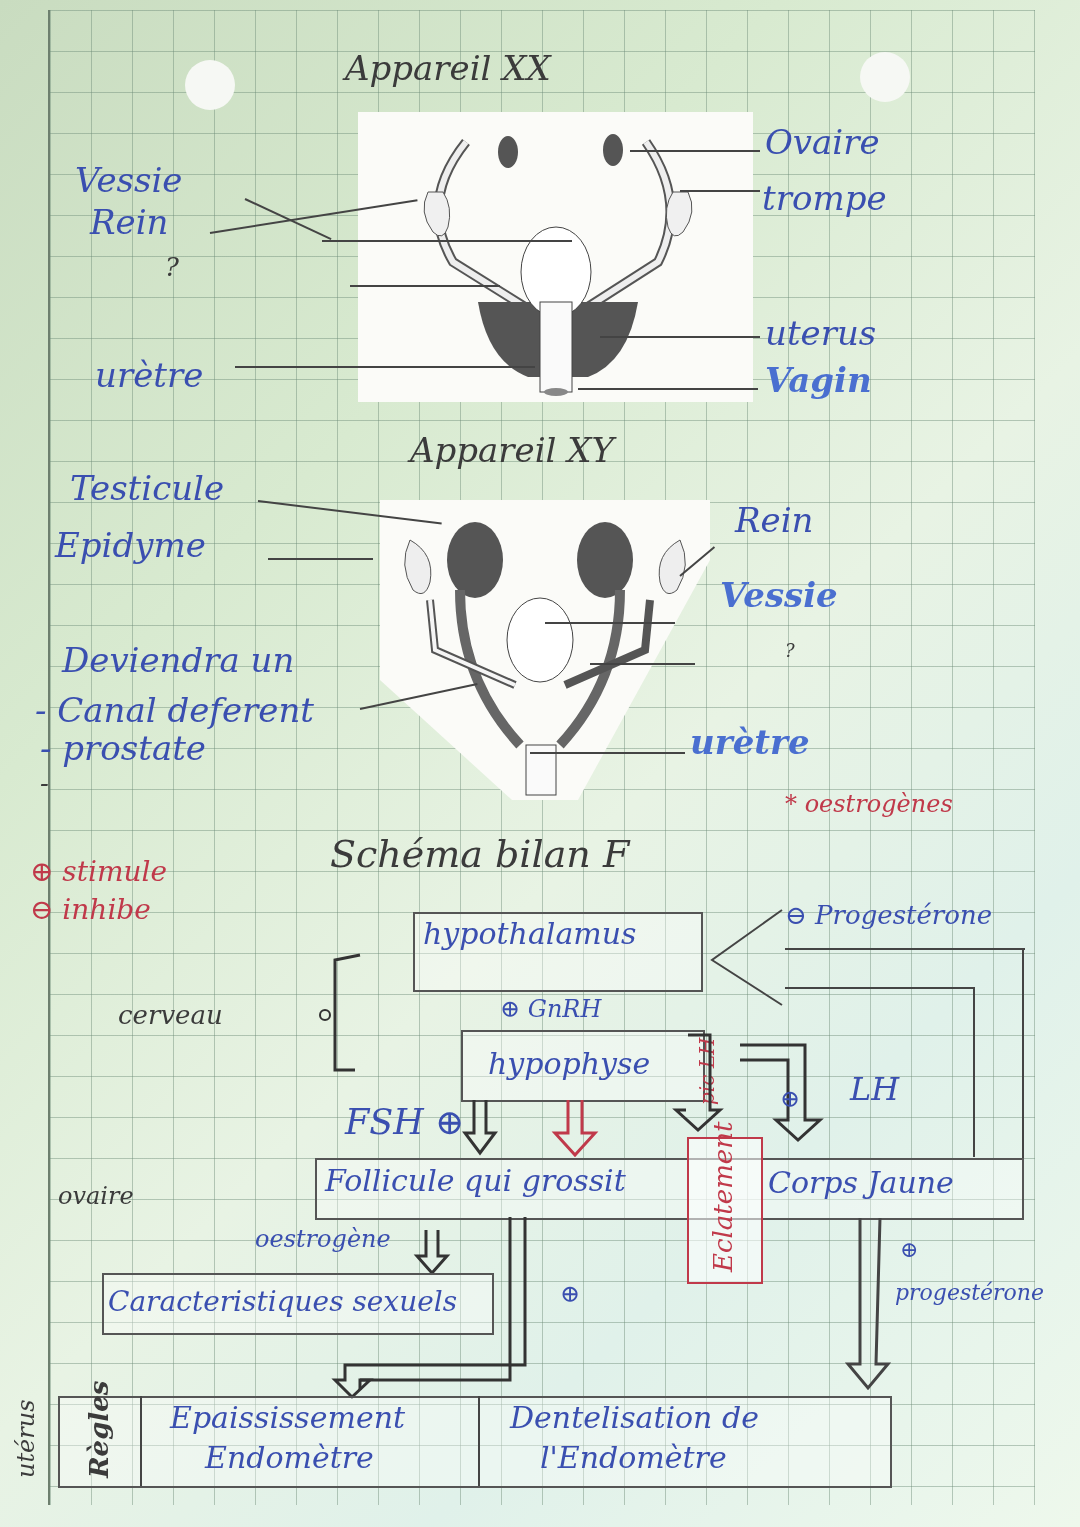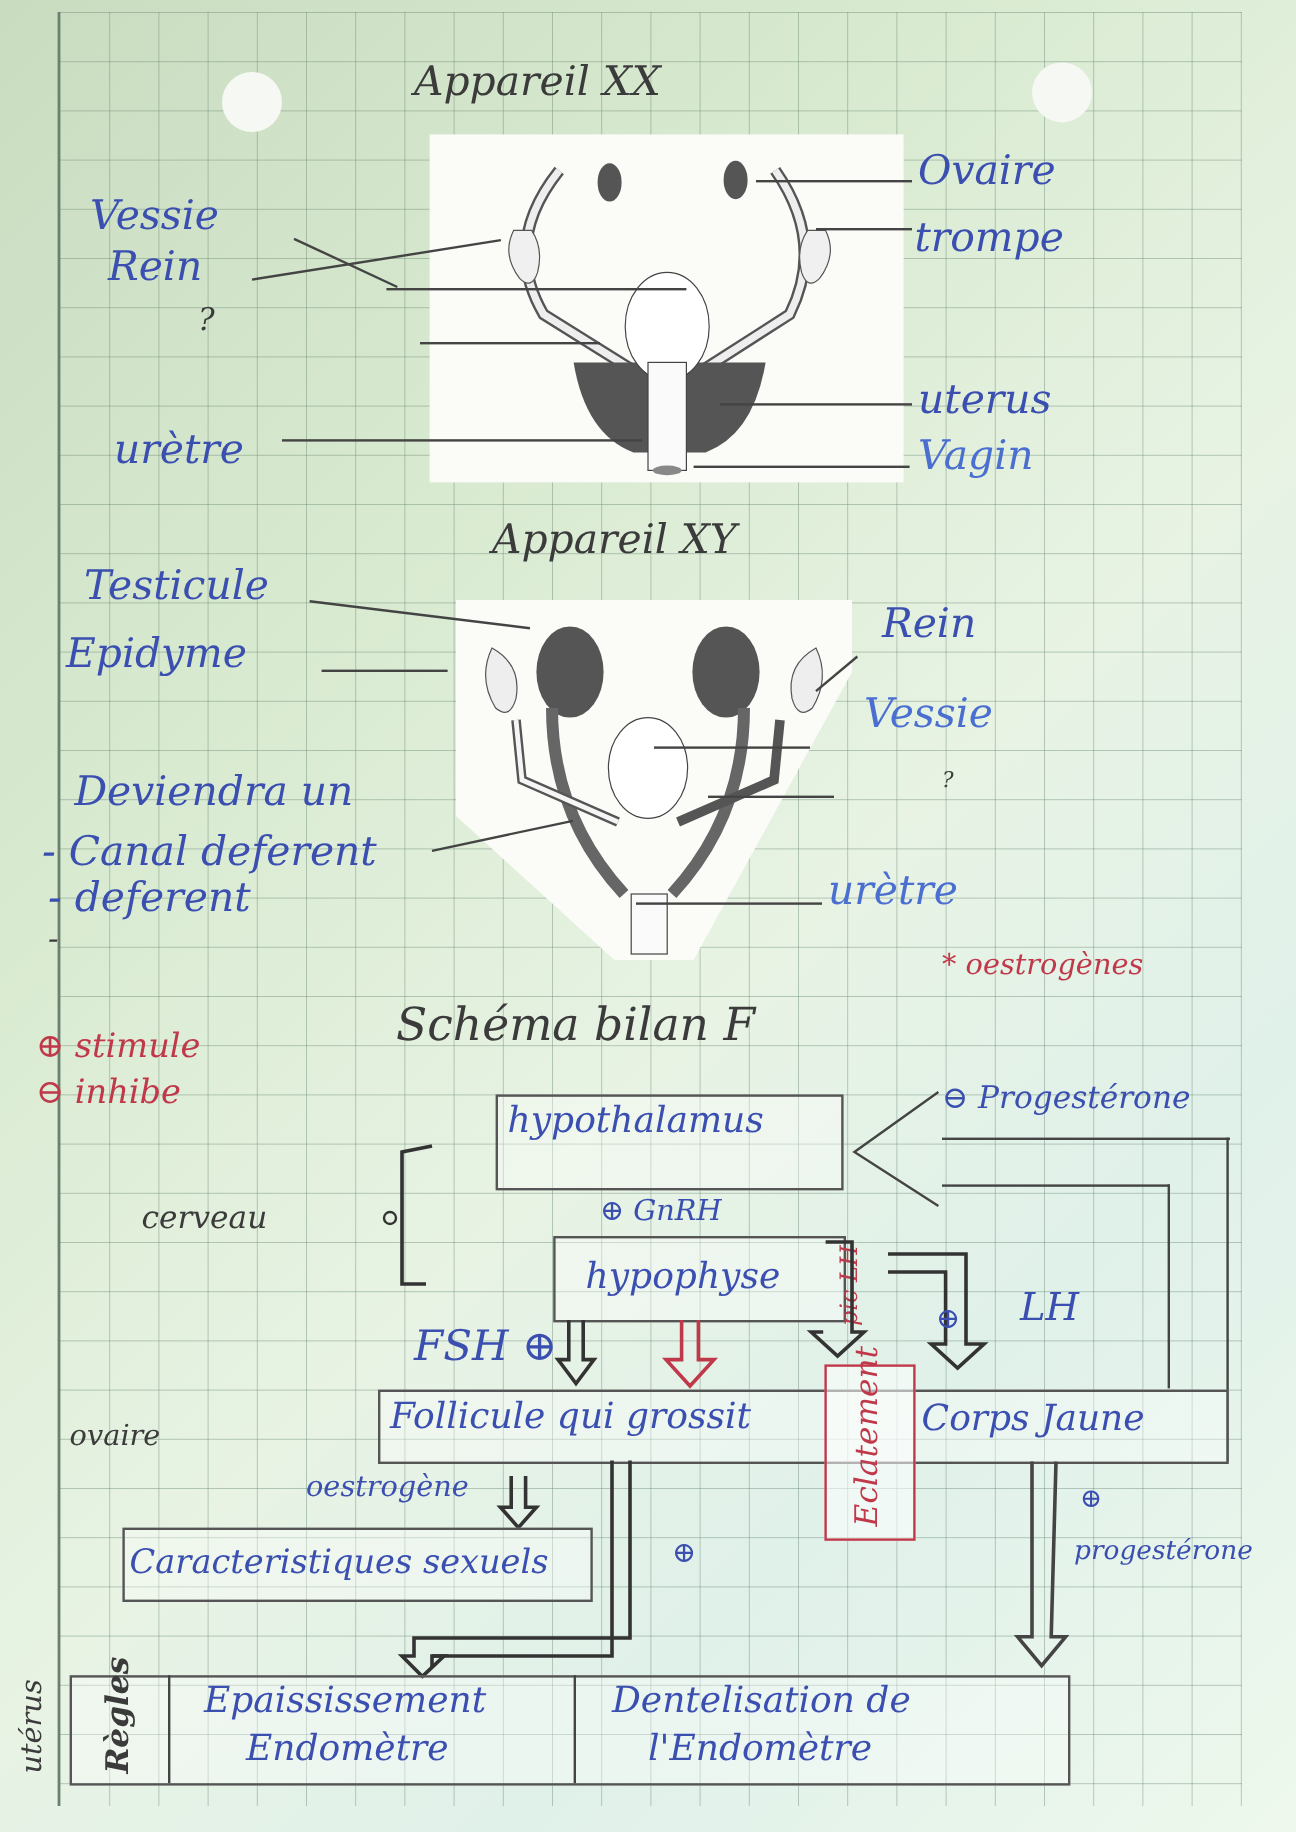--- a/index.html
+++ b/index.html
@@ -6,21 +6,21 @@
   body{width:1080px;height:1527px;position:relative;overflow:hidden;
     background:linear-gradient(135deg,#c9dcc0 0%,#d8ead0 30%,#e8f3e4 55%,#e0f1ea 75%,#eef8ec 100%);
     font-family:"DejaVu Sans",sans-serif;}
   .grid{position:absolute;left:48px;top:10px;width:985px;height:1495px;
     background-image:linear-gradient(to right,rgba(110,140,120,.45) 1px,transparent 1px),
                      linear-gradient(to bottom,rgba(110,140,120,.45) 1px,transparent 1px);
     background-size:41px 41px;border-left:2px solid #6d7f6e;}
   .hole{position:absolute;width:50px;height:50px;border-radius:50%;background:#f6f8f4;}
   .t{position:absolute;white-space:nowrap;font-family:"DejaVu Serif",serif;font-style:italic;}
   .blue{color:#3a4fb0;}
-  .lblue{color:#4a6fd0;}
+  .lblue{color:#4a6fd0;font-weight:bold;}
   .red{color:#c0394a;}
   .dark{color:#3b3b3b;}
   .title{font-size:34px;text-decoration-thickness:2px;}
   .label{font-size:34px;}
   .small{font-size:26px;}
   .paper-img{position:absolute;background:#fbfbf8;}
   .box{position:absolute;border:2px solid #555;background:rgba(255,255,255,.35);}
   .line{position:absolute;background:#444;height:2px;transform-origin:left center;}
   .vline{position:absolute;background:#444;width:2px;}
   .redbox{position:absolute;border:2px solid #c0394a;}
@@ -85,21 +85,21 @@
     <path d="M50 100 L55 150 L135 185" stroke="#f5f5f5" stroke-width="4" fill="none"></path>
     <path d="M270 100 L265 150 L185 185" stroke="#555" stroke-width="8" fill="none"></path>
     <ellipse cx="160" cy="140" rx="33" ry="42" fill="#fff" stroke="#444"></ellipse>
     <rect x="146" y="245" width="30" height="50" fill="#fafafa" stroke="#444"></rect>
   </svg>
 </div>
 <div class="t blue label" style="left:70px;top:468px;">Testicule</div>
 <div class="t blue label" style="left:55px;top:525px;">Epidyme</div>
 <div class="t blue label" style="left:62px;top:640px;">Deviendra un</div>
 <div class="t blue label" style="left:35px;top:690px;">- Canal deferent</div>
-<div class="t blue label" style="left:40px;top:728px;">- deferent</div>
+<div class="t blue label" style="left:40px;top:728px;">- prostate</div>
 <div class="t dark small" style="left:40px;top:768px;">-</div>
 <div class="line" style="left:258px;top:500px;width:185px;transform:rotate(7deg);"></div>
 <div class="line" style="left:268px;top:558px;width:105px;"></div>
 <div class="line" style="left:360px;top:708px;width:120px;transform:rotate(-12deg);"></div>
 
 <div class="t blue label" style="left:735px;top:500px;">Rein</div>
 <div class="t lblue label" style="left:720px;top:575px;">Vessie</div>
 <div class="t dark small" style="left:785px;top:640px;font-size:18px;">?</div>
 <div class="t lblue label" style="left:690px;top:722px;">urètre</div>
 <div class="line" style="left:680px;top:575px;width:45px;transform:rotate(-40deg);"></div>

